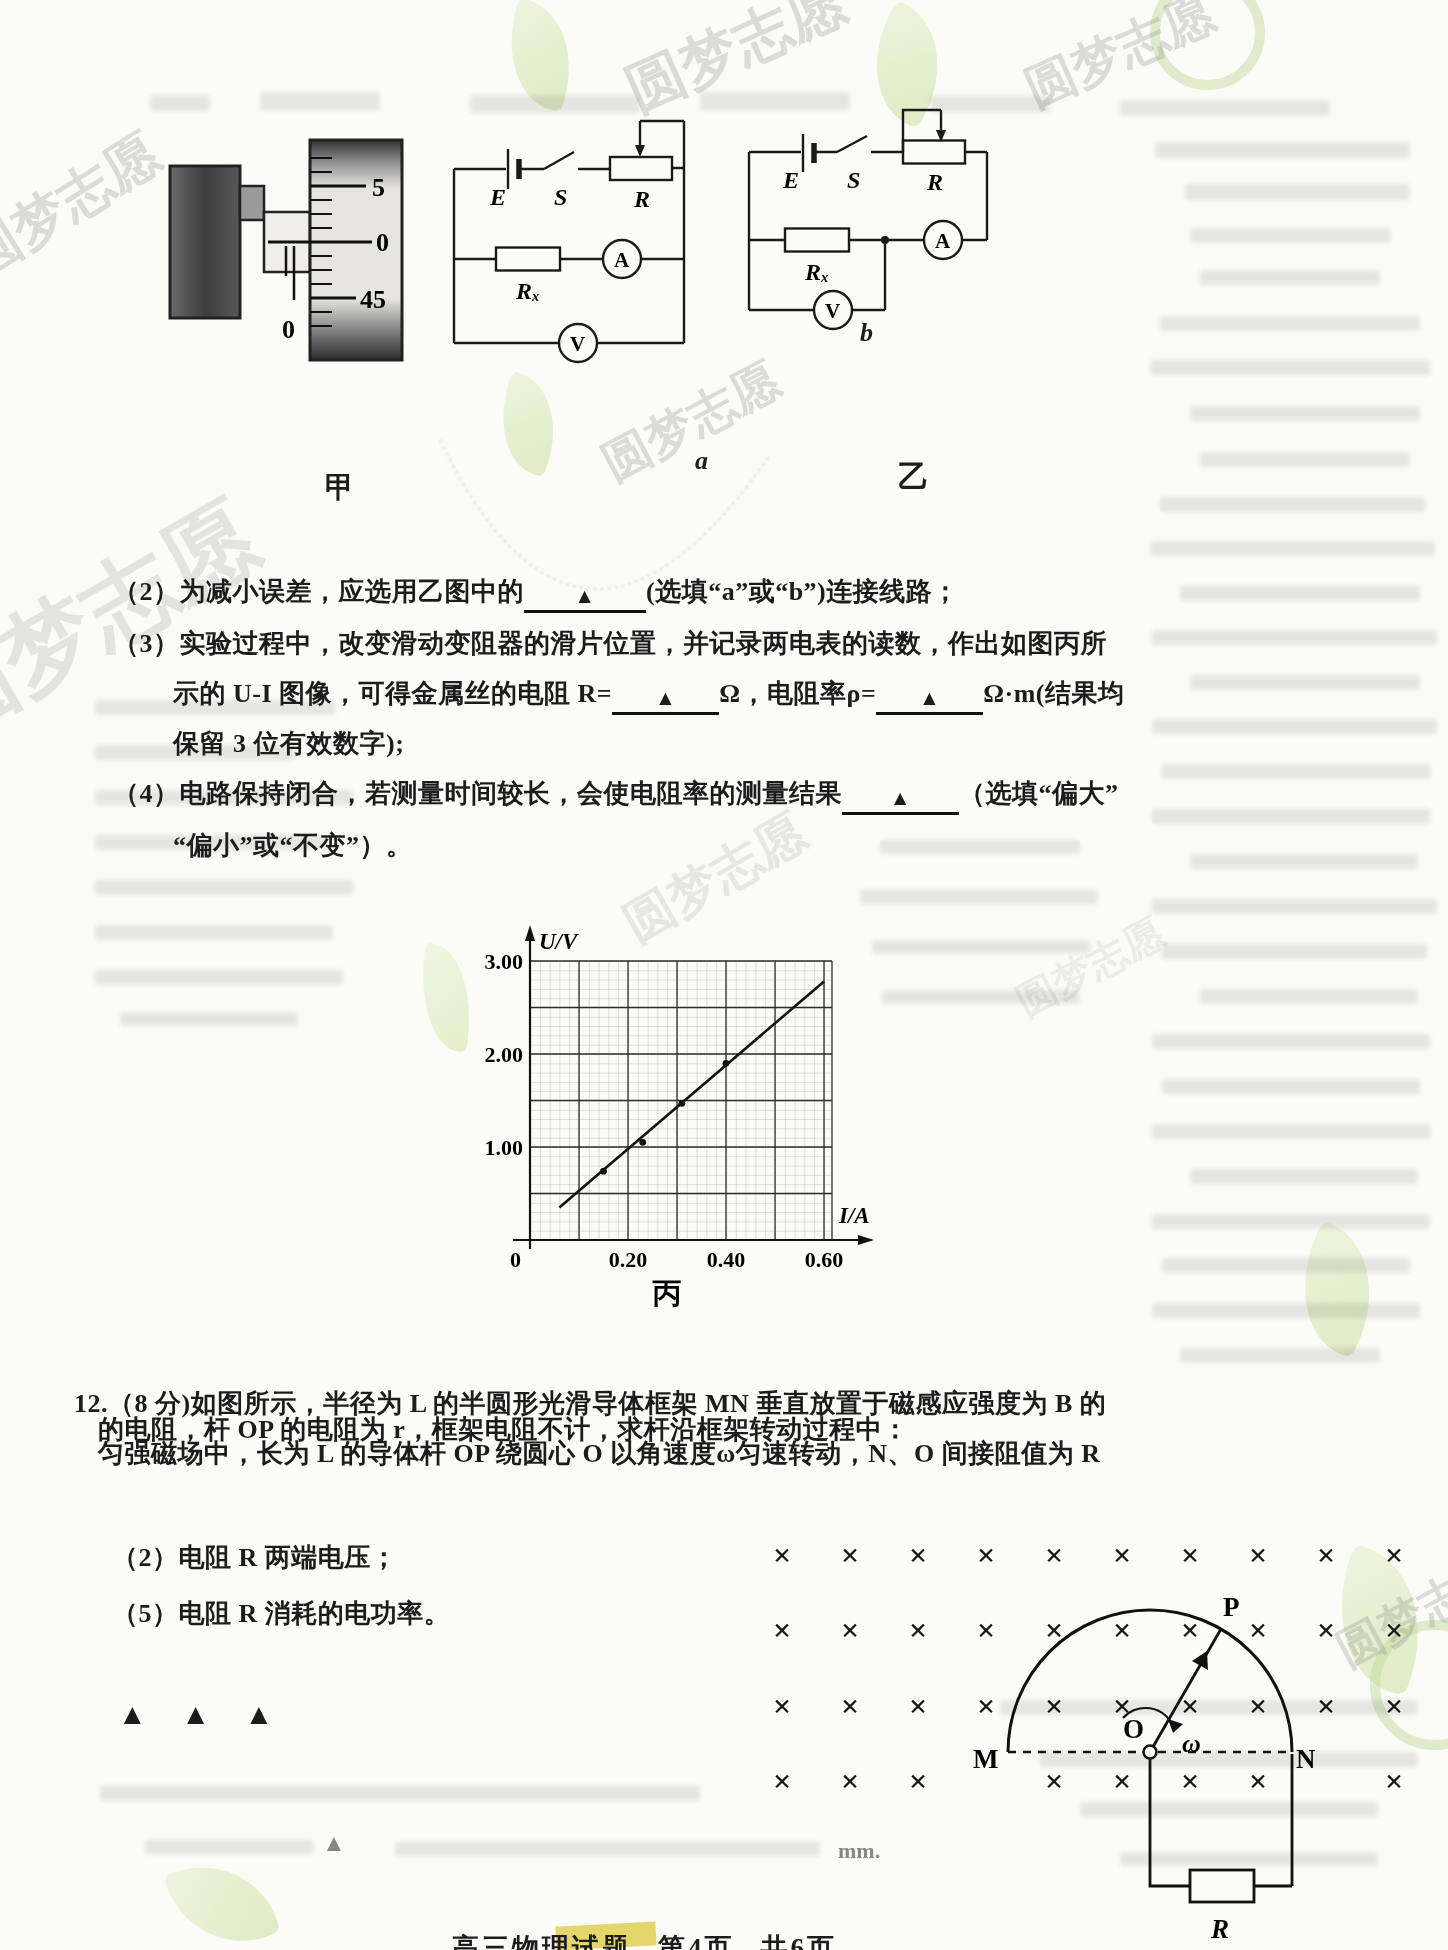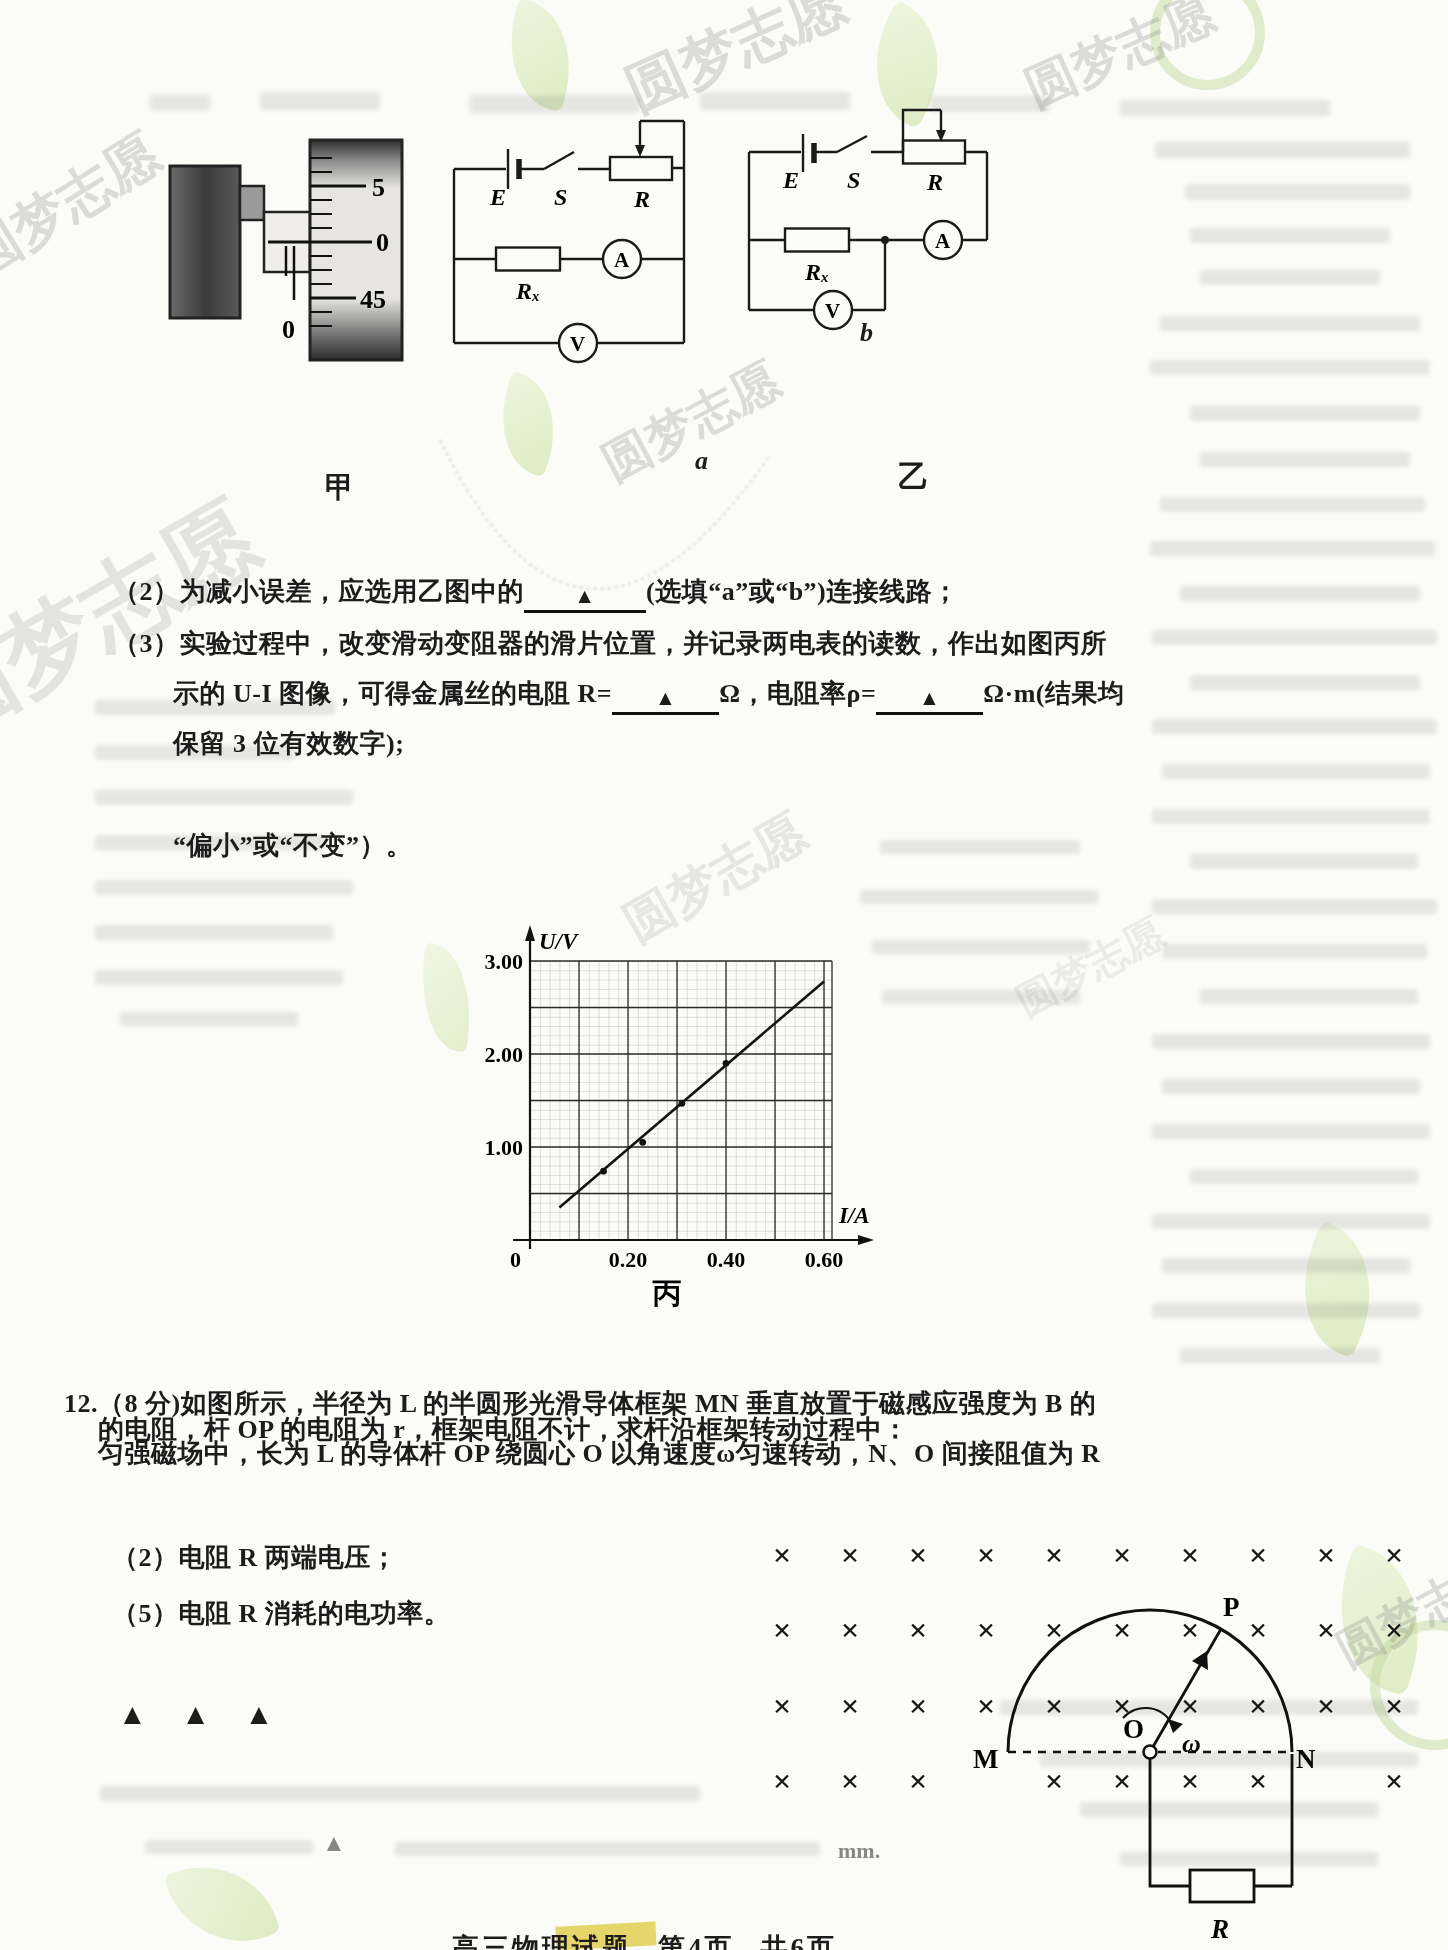--- a/index.html
+++ b/index.html
@@ -192,20 +192,23 @@
   </svg>
 
   <div class="t" style="left:113px;top:574px;">
     <span>（2）为减小误差，应选用乙图中的</span><span class="blank" style="min-width:110px;">▲</span><span>(选填“a”或“b”)连接线路；</span>
   </div>
   <div class="t" style="left:113px;top:626px;">（3）实验过程中，改变滑动变阻器的滑片位置，并记录两电表的读数，作出如图丙所</div>
   <div class="t" style="left:173px;top:676px;">
     <span>示的 U-I 图像，可得金属丝的电阻 R=</span><span class="blank" style="min-width:95px;">▲</span><span>Ω，电阻率ρ=</span><span class="blank" style="min-width:95px;">▲</span><span>Ω·m(结果均</span>
   </div>
   <div class="t" style="left:173px;top:726px;">保留 3 位有效数字);</div>
+  <div class="t" style="left:113px;top:776px;">
+    <span>（4）电路保持闭合，若测量时间较长，会使电阻率的测量结果</span><span class="blank" style="min-width:105px;">▲</span><span>（选填“偏大”</span>
+  </div>
   <div class="t" style="left:173px;top:828px;">“偏小”或“不变”）。</div>
 
   <svg class="fig" id="chart-svg" style="left:415px;top:915px;" width="470" height="400" viewBox="0 0 470 400">
     <defs>
       <pattern id="fg" width="9.8" height="9.3" x="115" y="46" patternUnits="userSpaceOnUse">
         <path d="M9.8 0 H0 V9.3" fill="none" stroke="#8f8f8f" stroke-width=".55"></path>
       </pattern>
     </defs>
     <rect x="115" y="46" width="302" height="279" fill="url(#fg)"></rect>
     <path d="M115 46 V325 M164 46 V325 M213 46 V325 M262 46 V325 M311 46 V325 M360 46 V325 M409 46 V325 M417 46 V325 M115 46 H417 M115 92.5 H417 M115 139 H417 M115 185.5 H417 M115 232 H417 M115 278.5 H417" stroke="#2c2c2c" stroke-width="1.3" fill="none"></path>
@@ -225,21 +228,21 @@
     <text x="108" y="54" font-size="22" font-weight="700" text-anchor="end">3.00</text>
     <text x="108" y="147" font-size="22" font-weight="700" text-anchor="end">2.00</text>
     <text x="108" y="240" font-size="22" font-weight="700" text-anchor="end">1.00</text>
     <text x="106" y="352" font-size="22" font-weight="700" text-anchor="end">0</text>
     <text x="213" y="352" font-size="22" font-weight="700" text-anchor="middle">0.20</text>
     <text x="311" y="352" font-size="22" font-weight="700" text-anchor="middle">0.40</text>
     <text x="409" y="352" font-size="22" font-weight="700" text-anchor="middle">0.60</text>
     <text x="252" y="388" font-size="29" font-weight="700" text-anchor="middle">丙</text>
   </svg>
 
-  <div class="t" style="left:64px;top:1386px;">12.（8 分)如图所示，半径为 L 的半圆形光滑导体框架 MN 垂直放置于磁感应强度为 B 的</div>
+  <div class="t" style="left:74px;top:1386px;">12.（8 分)如图所示，半径为 L 的半圆形光滑导体框架 MN 垂直放置于磁感应强度为 B 的</div>
   <div class="t" style="left:98px;top:1436px;">匀强磁场中，长为 L 的导体杆 OP 绕圆心 O 以角速度ω匀速转动，N、O 间接阻值为 R</div>
   <div class="t" style="left:98px;top:1412px;">的电阻，杆 OP 的电阻为 r，框架电阻不计，求杆沿框架转动过程中：</div>
   <div class="t" style="left:112px;top:1540px;">（2）电阻 R 两端电压；</div>
   <div class="t" style="left:112px;top:1596px;">（5）电阻 R 消耗的电功率。</div>
 
   <svg class="fig" id="diagram12-svg" style="left:745px;top:1520px;" width="680" height="430" viewBox="0 0 680 430">
     <g id="field-grid" fill="#161616">
         <text x="37" y="46" text-anchor="middle" font-size="32" font-weight="700">×</text>
         <text x="105" y="46" text-anchor="middle" font-size="32" font-weight="700">×</text>
         <text x="173" y="46" text-anchor="middle" font-size="32" font-weight="700">×</text>

